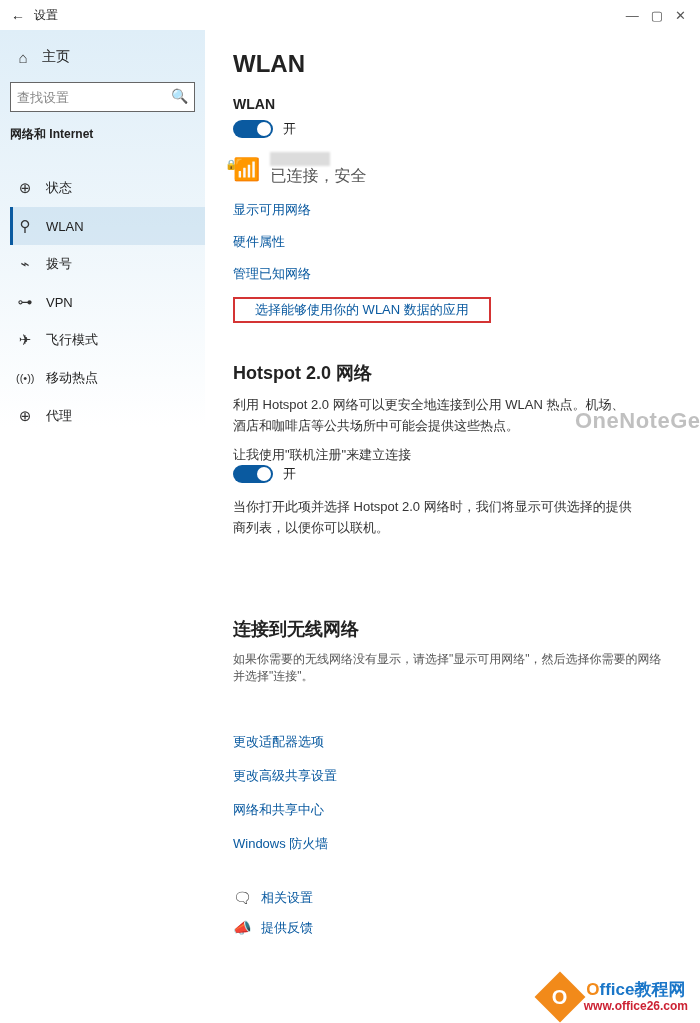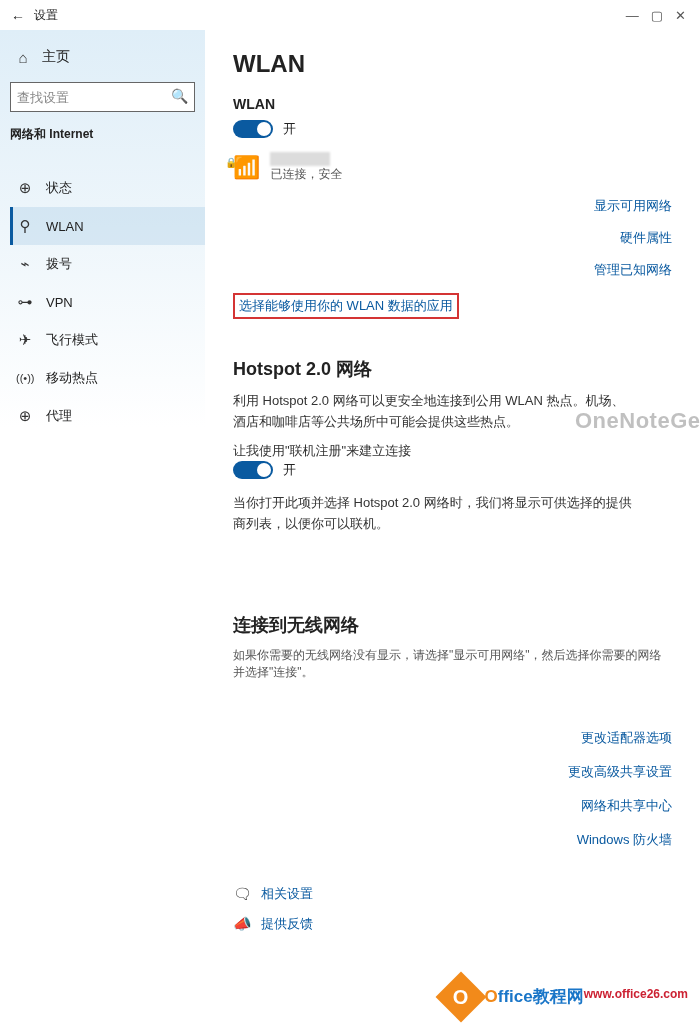--- a/index.html
+++ b/index.html
@@ -25,35 +25,35 @@
   .h1 { font-size:24px; font-weight:600; margin-bottom:18px;}
   .sub { font-size:14px; font-weight:600; margin-bottom:8px;}
   .toggle-row { display:flex; align-items:center; gap:10px; margin-bottom:14px;}
   .toggle { width:40px; height:18px; background:#0a5aa0; border-radius:10px; position:relative;}
   .toggle::after{content:''; position:absolute; right:2px; top:2px; width:14px; height:14px; background:#fff; border-radius:50%;}
   .toggle-label{font-size:13px;}
   .net-row { display:flex; align-items:center; gap:10px; margin-bottom:6px;}
   .wifi-icon { font-size:22px; color:#333; position:relative;}
   .lock-badge{position:absolute; left:-8px; top:2px; font-size:10px;}
   .ssid { width:60px; height:14px; background:#dcdcdc; filter:blur(1px);}
-  .status-text{ font-size:12px; color:#555;}
-  .link { color:#0a5aa0; font-size:13px; display:block; margin-bottom:14px; cursor:pointer;text-align:right;}
-  .link-boxed { border:2px solid #d43434; padding:2px 4px; display:inline-block; margin-bottom:20px; color:#0a5aa0; font-size:13px; cursor:pointer;}
+  .status-text{ font-size:16px; color:#555;}
+  .link { color:#0a5aa0; font-size:13px; display:block; margin-bottom:14px; cursor:pointer;}
+  .link-boxed { border:2px solid #d43434; padding:2px 20px; display:inline-block; margin-bottom:20px; color:#0a5aa0; font-size:13px; cursor:pointer;}
   .h2 { font-size:18px; font-weight:600; margin:18px 0 10px 0;}
   .para { font-size:13px; color:#333; line-height:1.6; max-width:400px;}
   .gap{height:8px;}
   .desc{font-size:12px;color:#555;margin-bottom:8px;}
   .related .link{margin-bottom:16px;}
   .help-row{display:flex;align-items:center;gap:10px;font-size:13px;color:#0a5aa0;margin-bottom:12px;cursor:pointer;}
   .help-row .icn{color:#444;font-size:15px;width:18px;}
   .watermark{position:absolute; top:378px; left:370px; font-size:22px; font-weight:700; color:rgba(140,140,140,0.55); letter-spacing:0.5px; pointer-events:none;}
   .footer-logo{position:absolute; right:12px; bottom:8px; display:flex; align-items:center; gap:6px;}
   .logo-diamond{width:36px;height:36px;transform:rotate(45deg);background:#f28a1a;display:flex;align-items:center;justify-content:center;}
   .logo-diamond span{transform:rotate(-45deg);color:#fff;font-weight:700;font-size:20px;}
-  .logo-text{display:flex;flex-direction:row;line-height:1.1;}
+  .logo-text{display:flex;flex-direction:column;line-height:1.1;align-items:center;}
   .logo-line1{font-size:17px;font-weight:700;}
   .logo-line1 .o{color:#f28a1a;}
   .logo-line1 .rest{color:#1a76c8;}
   .logo-line2{font-size:12px;color:#c23; font-weight:600;}
 </style>
 </head>
 <body>
 
 <div class="window">
   <div class="titlebar">

